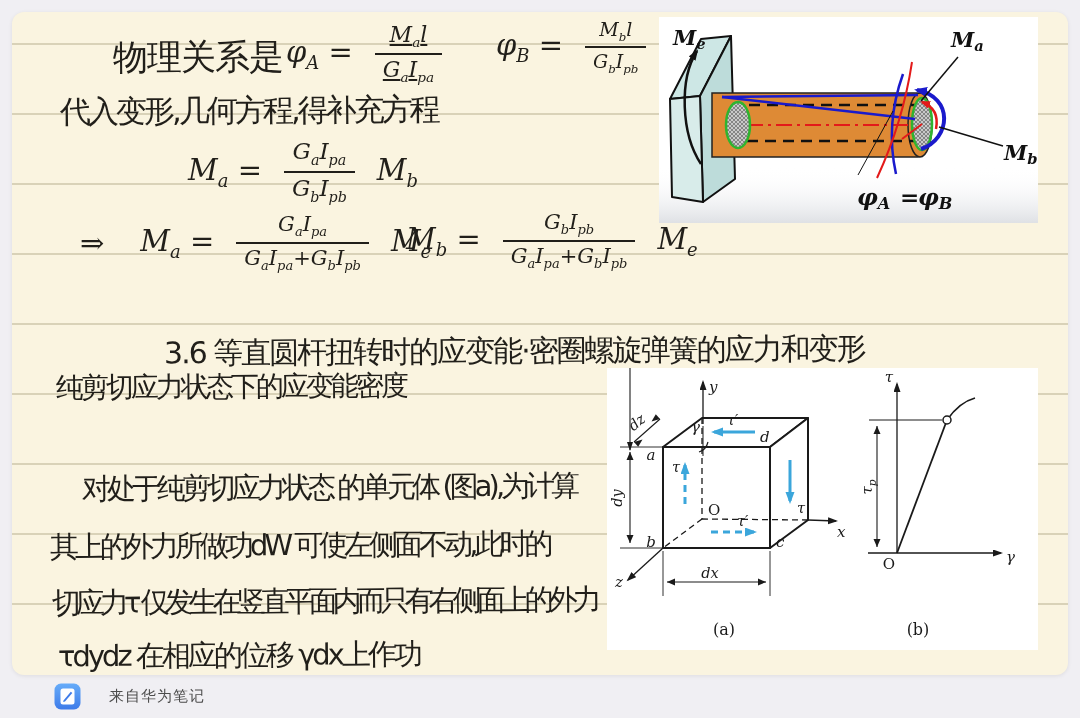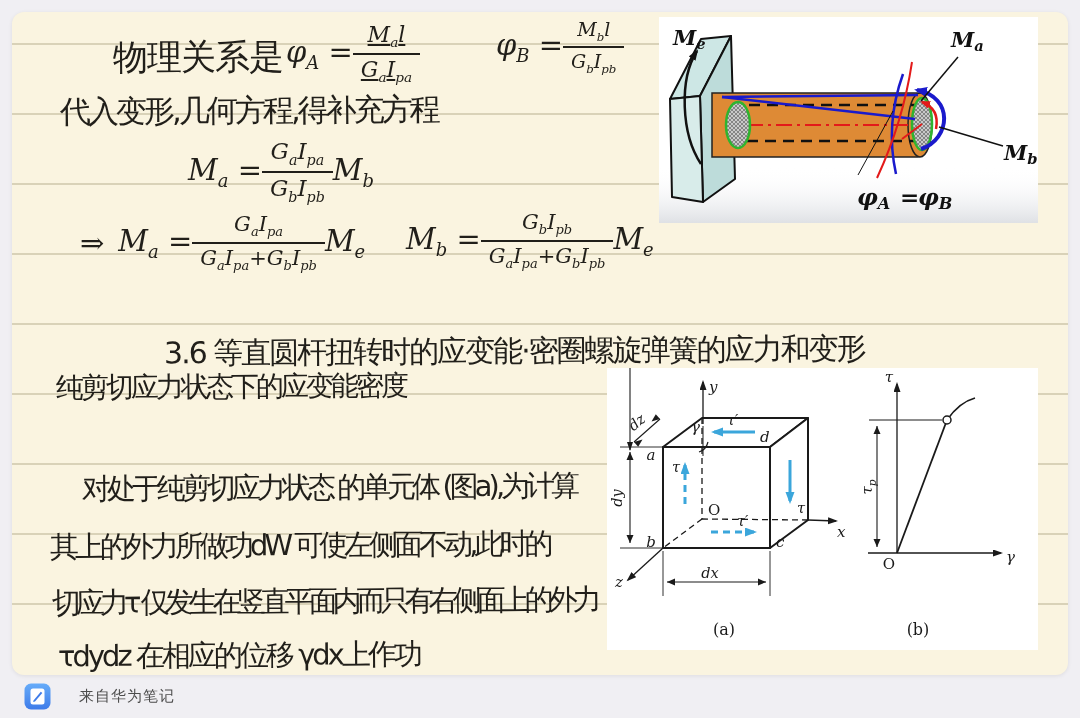--- a/index.html
+++ b/index.html
@@ -7,27 +7,27 @@
         font-family:"DejaVu Sans","Liberation Sans",sans-serif;}
   .paper{position:absolute;left:12px;top:12px;width:1056px;height:663px;background:#faf4e0;
          border-radius:12px;box-shadow:0 1px 4px rgba(0,0,0,.08);
          background-image:repeating-linear-gradient(180deg,rgba(0,0,0,0) 0px,rgba(0,0,0,0) 68px,#d9d2b8 68px,#d9d2b8 70px);
          background-position:0 -37px;}
   .fig{position:absolute;background:#fff;}
   .fig1{left:659px;top:17px;width:379px;height:206px;}
   .fig2{left:607px;top:368px;width:431px;height:282px;}
   .hw{position:absolute;color:#211f1a;white-space:nowrap;transform:rotate(-0.4deg);}
   .cn{font-family:"DejaVu Sans","Liberation Sans",sans-serif;}
-  .eq{position:absolute;display:flex;align-items:center;gap:0;color:#211f1a;
+  .eq{position:absolute;display:flex;align-items:center;gap:22px;color:#211f1a;
       font-family:"DejaVu Serif","Liberation Serif",serif;font-style:italic;white-space:nowrap;}
   .eq sub{font-size:62%;font-style:italic;}
   .frac{display:inline-flex;flex-direction:column;align-items:center;line-height:1.2;}
   .frac .num{padding:0 8px 2px;}
   .frac .den{border-top:2.5px solid #211f1a;padding:2px 8px 0;}
-  .footer{position:absolute;left:0;top:675px;width:1080px;height:43px;display:flex;align-items:center;padding-left:24px;box-sizing:border-box;}
+  .footer{position:absolute;left:0;top:675px;width:1080px;height:43px;display:flex;align-items:center;padding-left:54px;box-sizing:border-box;}
   .footer-text{margin-left:28px;font-size:15px;color:#4c4c4c;letter-spacing:1px;}
   svg text{font-family:"DejaVu Serif","Liberation Serif",serif;}
 </style>
 </head>
 <body>
 
 <div class="page">
   <div class="paper"></div>
 
   <div class="fig fig1">

